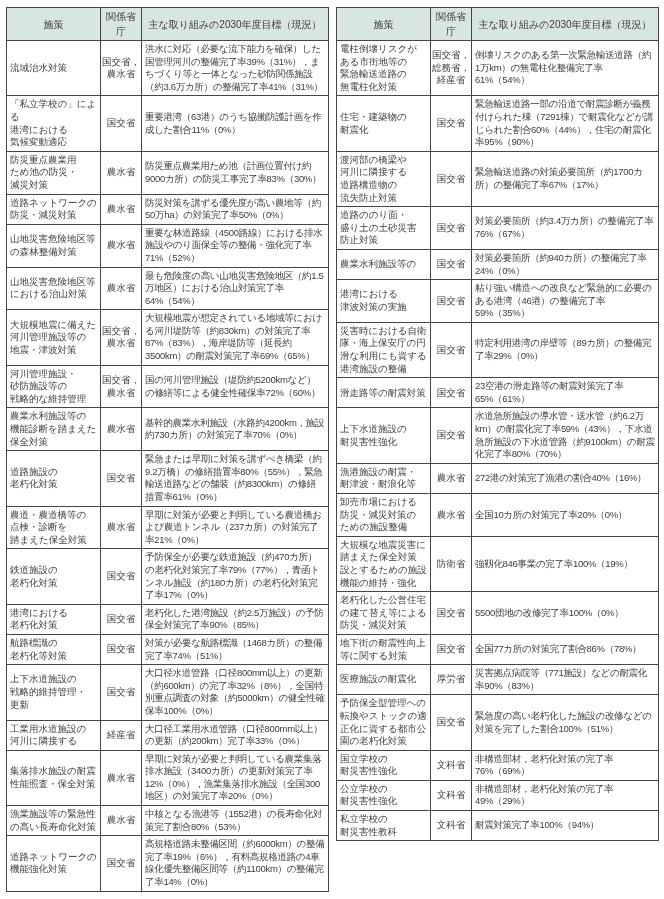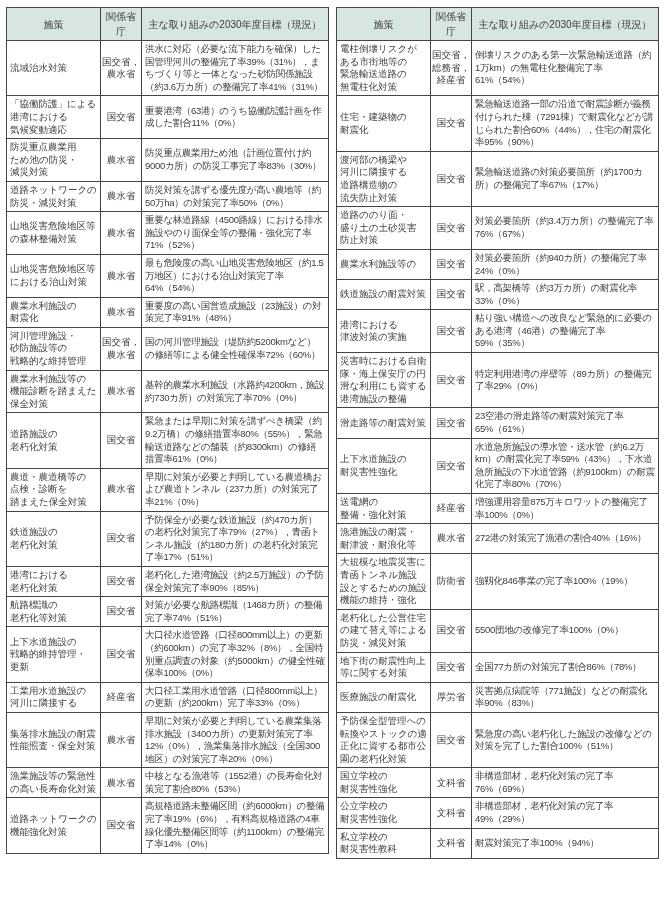--- a/index.html
+++ b/index.html
@@ -78,21 +78,21 @@
       </tr>
     </thead>
     <tbody>
         <tr>
           <td class="c-measure">流域治水対策</td>
           <td class="c-ministry">国交省，
 農水省</td>
           <td class="c-target">洪水に対応（必要な流下能力を確保）した国管理河川の整備完了率39%（31%），まちづくり等と一体となった砂防関係施設（約3.6万カ所）の整備完了率41%（31%）</td>
         </tr>
         <tr>
-          <td class="c-measure">「協働防護」による
+          <td class="c-measure">「私立学校の」による
 港湾における
 気候変動適応</td>
           <td class="c-ministry">国交省</td>
           <td class="c-target">重要港湾（63港）のうち協働防護計画を作成した割合11%（0%）</td>
         </tr>
         <tr>
           <td class="c-measure">防災重点農業用
 ため池の防災・
 減災対策</td>
           <td class="c-ministry">農水省</td>
@@ -110,24 +110,26 @@
           <td class="c-ministry">農水省</td>
           <td class="c-target">重要な林道路線（4500路線）における排水施設やのり面保全等の整備・強化完了率71%（52%）</td>
         </tr>
         <tr>
           <td class="c-measure">山地災害危険地区等
 における治山対策</td>
           <td class="c-ministry">農水省</td>
           <td class="c-target">最も危険度の高い山地災害危険地区（約1.5万地区）における治山対策完了率64%（54%）</td>
         </tr>
         <tr>
-          <td class="c-measure">農業水利施設の
-耐震化</td>
-          <td class="c-ministry">農水省</td>
-          <td class="c-target">重要度の高い国営造成施設（23施設）の対策完了率91%（48%）</td>
+          <td class="c-measure">大規模地震に備えた
+河川管理施設等の
+地震・津波対策</td>
+          <td class="c-ministry">国交省，
+農水省</td>
+          <td class="c-target">大規模地震が想定されている地域等における河川堤防等（約830km）の対策完了率87%（83%），海岸堤防等（延長約3500km）の耐震対策完了率69%（65%）</td>
         </tr>
         <tr>
           <td class="c-measure">河川管理施設・
 砂防施設等の
 戦略的な維持管理</td>
           <td class="c-ministry">国交省，
 農水省</td>
           <td class="c-target">国の河川管理施設（堤防約5200kmなど）の修繕等による健全性確保率72%（60%）</td>
         </tr>
         <tr>
@@ -147,21 +149,21 @@
           <td class="c-measure">農道・農道橋等の
 点検・診断を
 踏まえた保全対策</td>
           <td class="c-ministry">農水省</td>
           <td class="c-target">早期に対策が必要と判明している農道橋および農道トンネル（237カ所）の対策完了率21%（0%）</td>
         </tr>
         <tr>
           <td class="c-measure">鉄道施設の
 老朽化対策</td>
           <td class="c-ministry">国交省</td>
-          <td class="c-target">予防保全が必要な鉄道施設（約470カ所）の老朽化対策完了率79%（27%），青函トンネル施設（約180カ所）の老朽化対策完了率17%（51%）</td>
+          <td class="c-target">予防保全が必要な鉄道施設（約470カ所）の老朽化対策完了率79%（77%），青函トンネル施設（約180カ所）の老朽化対策完了率17%（0%）</td>
         </tr>
         <tr>
           <td class="c-measure">港湾における
 老朽化対策</td>
           <td class="c-ministry">国交省</td>
           <td class="c-target">老朽化した港湾施設（約2.5万施設）の予防保全対策完了率90%（85%）</td>
         </tr>
         <tr>
           <td class="c-measure">航路標識の
 老朽化等対策</td>
@@ -246,25 +248,20 @@
 防止対策</td>
           <td class="c-ministry">国交省</td>
           <td class="c-target">対策必要箇所（約3.4万カ所）の整備完了率76%（67%）</td>
         </tr>
         <tr>
           <td class="c-measure">農業水利施設等の</td>
           <td class="c-ministry">国交省</td>
           <td class="c-target">対策必要箇所（約940カ所）の整備完了率24%（0%）</td>
         </tr>
         <tr>
-          <td class="c-measure">鉄道施設の耐震対策</td>
-          <td class="c-ministry">国交省</td>
-          <td class="c-target">駅，高架橋等（約3万カ所）の耐震化率33%（0%）</td>
-        </tr>
-        <tr>
           <td class="c-measure">港湾における
 津波対策の実施</td>
           <td class="c-ministry">国交省</td>
           <td class="c-target">粘り強い構造への改良など緊急的に必要のある港湾（46港）の整備完了率59%（35%）</td>
         </tr>
         <tr>
           <td class="c-measure">災害時における自衛
 隊・海上保安庁の円
 滑な利用にも資する
 港湾施設の整備</td>
@@ -276,34 +273,35 @@
           <td class="c-ministry">国交省</td>
           <td class="c-target">23空港の滑走路等の耐震対策完了率65%（61%）</td>
         </tr>
         <tr>
           <td class="c-measure">上下水道施設の
 耐災害性強化</td>
           <td class="c-ministry">国交省</td>
           <td class="c-target">水道急所施設の導水管・送水管（約6.2万km）の耐震化完了率59%（43%），下水道急所施設の下水道管路（約9100km）の耐震化完了率80%（70%）</td>
         </tr>
         <tr>
-          <td class="c-measure">送電網の
-整備・強化対策</td>
-          <td class="c-ministry">経産省</td>
-          <td class="c-target">増強運用容量875万キロワットの整備完了率100%（0%）</td>
-        </tr>
-        <tr>
           <td class="c-measure">漁港施設の耐震・
 耐津波・耐浪化等</td>
           <td class="c-ministry">農水省</td>
           <td class="c-target">272港の対策完了漁港の割合40%（16%）</td>
         </tr>
         <tr>
+          <td class="c-measure">卸売市場における
+防災・減災対策の
+ための施設整備</td>
+          <td class="c-ministry">農水省</td>
+          <td class="c-target">全国10カ所の対策完了率20%（0%）</td>
+        </tr>
+        <tr>
           <td class="c-measure">大規模な地震災害に
-青函トンネル施設
+踏まえた保全対策
 設とするための施設
 機能の維持・強化</td>
           <td class="c-ministry">防衛省</td>
           <td class="c-target">強靱化846事業の完了率100%（19%）</td>
         </tr>
         <tr>
           <td class="c-measure">老朽化した公営住宅
 の建て替え等による
 防災・減災対策</td>
           <td class="c-ministry">国交省</td>

